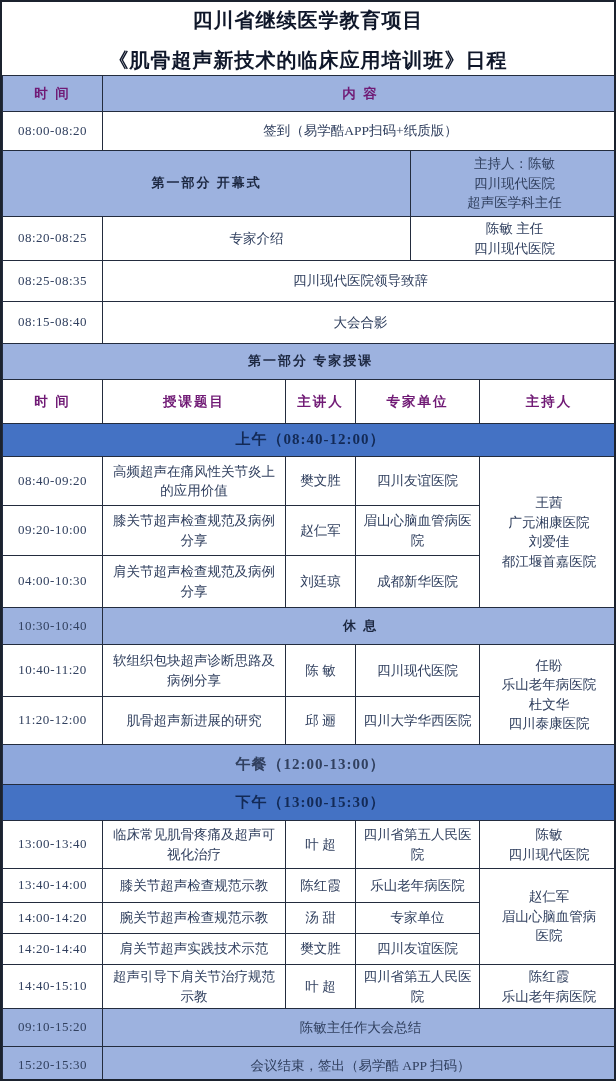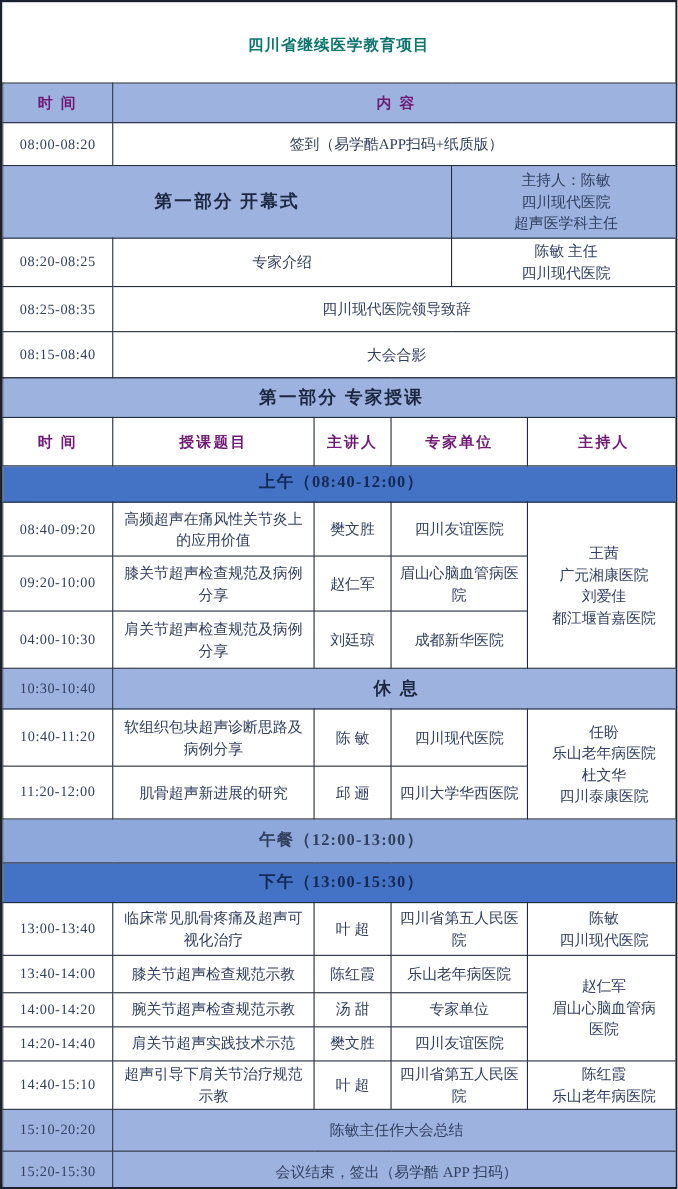--- a/index.html
+++ b/index.html
@@ -9,48 +9,49 @@
     font-family:"Liberation Serif",serif;
     color:#31405f;
     overflow:hidden;
   }
   .titles{
     height:73px;display:flex;flex-direction:column;justify-content:center;
     align-items:center;gap:13px;padding-top:4px;box-sizing:border-box;
   }
   .title-line{
     font-family:"Liberation Sans",sans-serif;
-    font-weight:bold;font-size:14px;color:#0f766e;letter-spacing:1px;text-align:right;
+    font-weight:bold;font-size:20px;color:#0f172a;letter-spacing:1px;text-align:right;
   }
   table{width:100%;border-collapse:collapse;table-layout:fixed;}
   table.second{margin-top:-1px;}
   td{
     border:1.5px solid #232c3e;
     text-align:center;vertical-align:middle;
     font-size:13.5px;line-height:1.45;
     padding:2px 5px;box-sizing:border-box;
     word-break:break-all;
   }
   .time{font-size:13px;letter-spacing:0.5px;white-space:nowrap;text-align:center;}
   .lb{background:#9db2df;}          
   .mb{background:#8fa8dc;}          
   .db{background:#4472c4;color:#132a56;} 
   .bold{font-weight:bold;}
-  .big{font-size:16px;letter-spacing:2px;color:#1c2740;font-family:Liberation Serif, serif;}
+  .big{font-size:13px;letter-spacing:2px;color:#1c2740;font-family:Liberation Serif, serif;}
   .banner{font-size:15px;letter-spacing:1px;}
   .ml{white-space:pre-line;}
   .hdr{font-weight:bold;color:#701a75;letter-spacing:2px;}
 </style>
 </head>
 <body>
 
 <div class="sheet">
 
   <div class="titles">
     <div class="title-line">四川省继续医学教育项目</div>
+    <div class="title-line">《肌骨超声新技术的临床应用培训班》日程</div>
   </div>
 
   <table>
     <colgroup>
         <col style="width:100px">
         <col style="width:308px">
         <col style="width:208px">
       </colgroup>
     <tbody>
         <tr style="height:36px">
@@ -191,21 +192,21 @@
     <tr style="height:40px">
       <td class="time">14:40-15:10</td>
       <td>超声引导下肩关节治疗规范示教</td>
       <td>叶  超</td>
       <td>四川省第五人民医院</td>
       <td class="ml">陈红霞
 乐山老年病医院</td>
     </tr>
 
     <tr style="height:38px">
-      <td class="lb time">15:10-20:20</td>
+      <td class="lb time">09:10-15:20</td>
       <td class="lb" colspan="4">陈敏主任作大会总结</td>
     </tr>
     <tr style="height:38px">
       <td class="lb time">15:20-15:30</td>
       <td class="lb" colspan="4">会议结束，签出（易学酷 APP 扫码）</td>
     </tr>
   </tbody>
     </table>
 
 </div>

